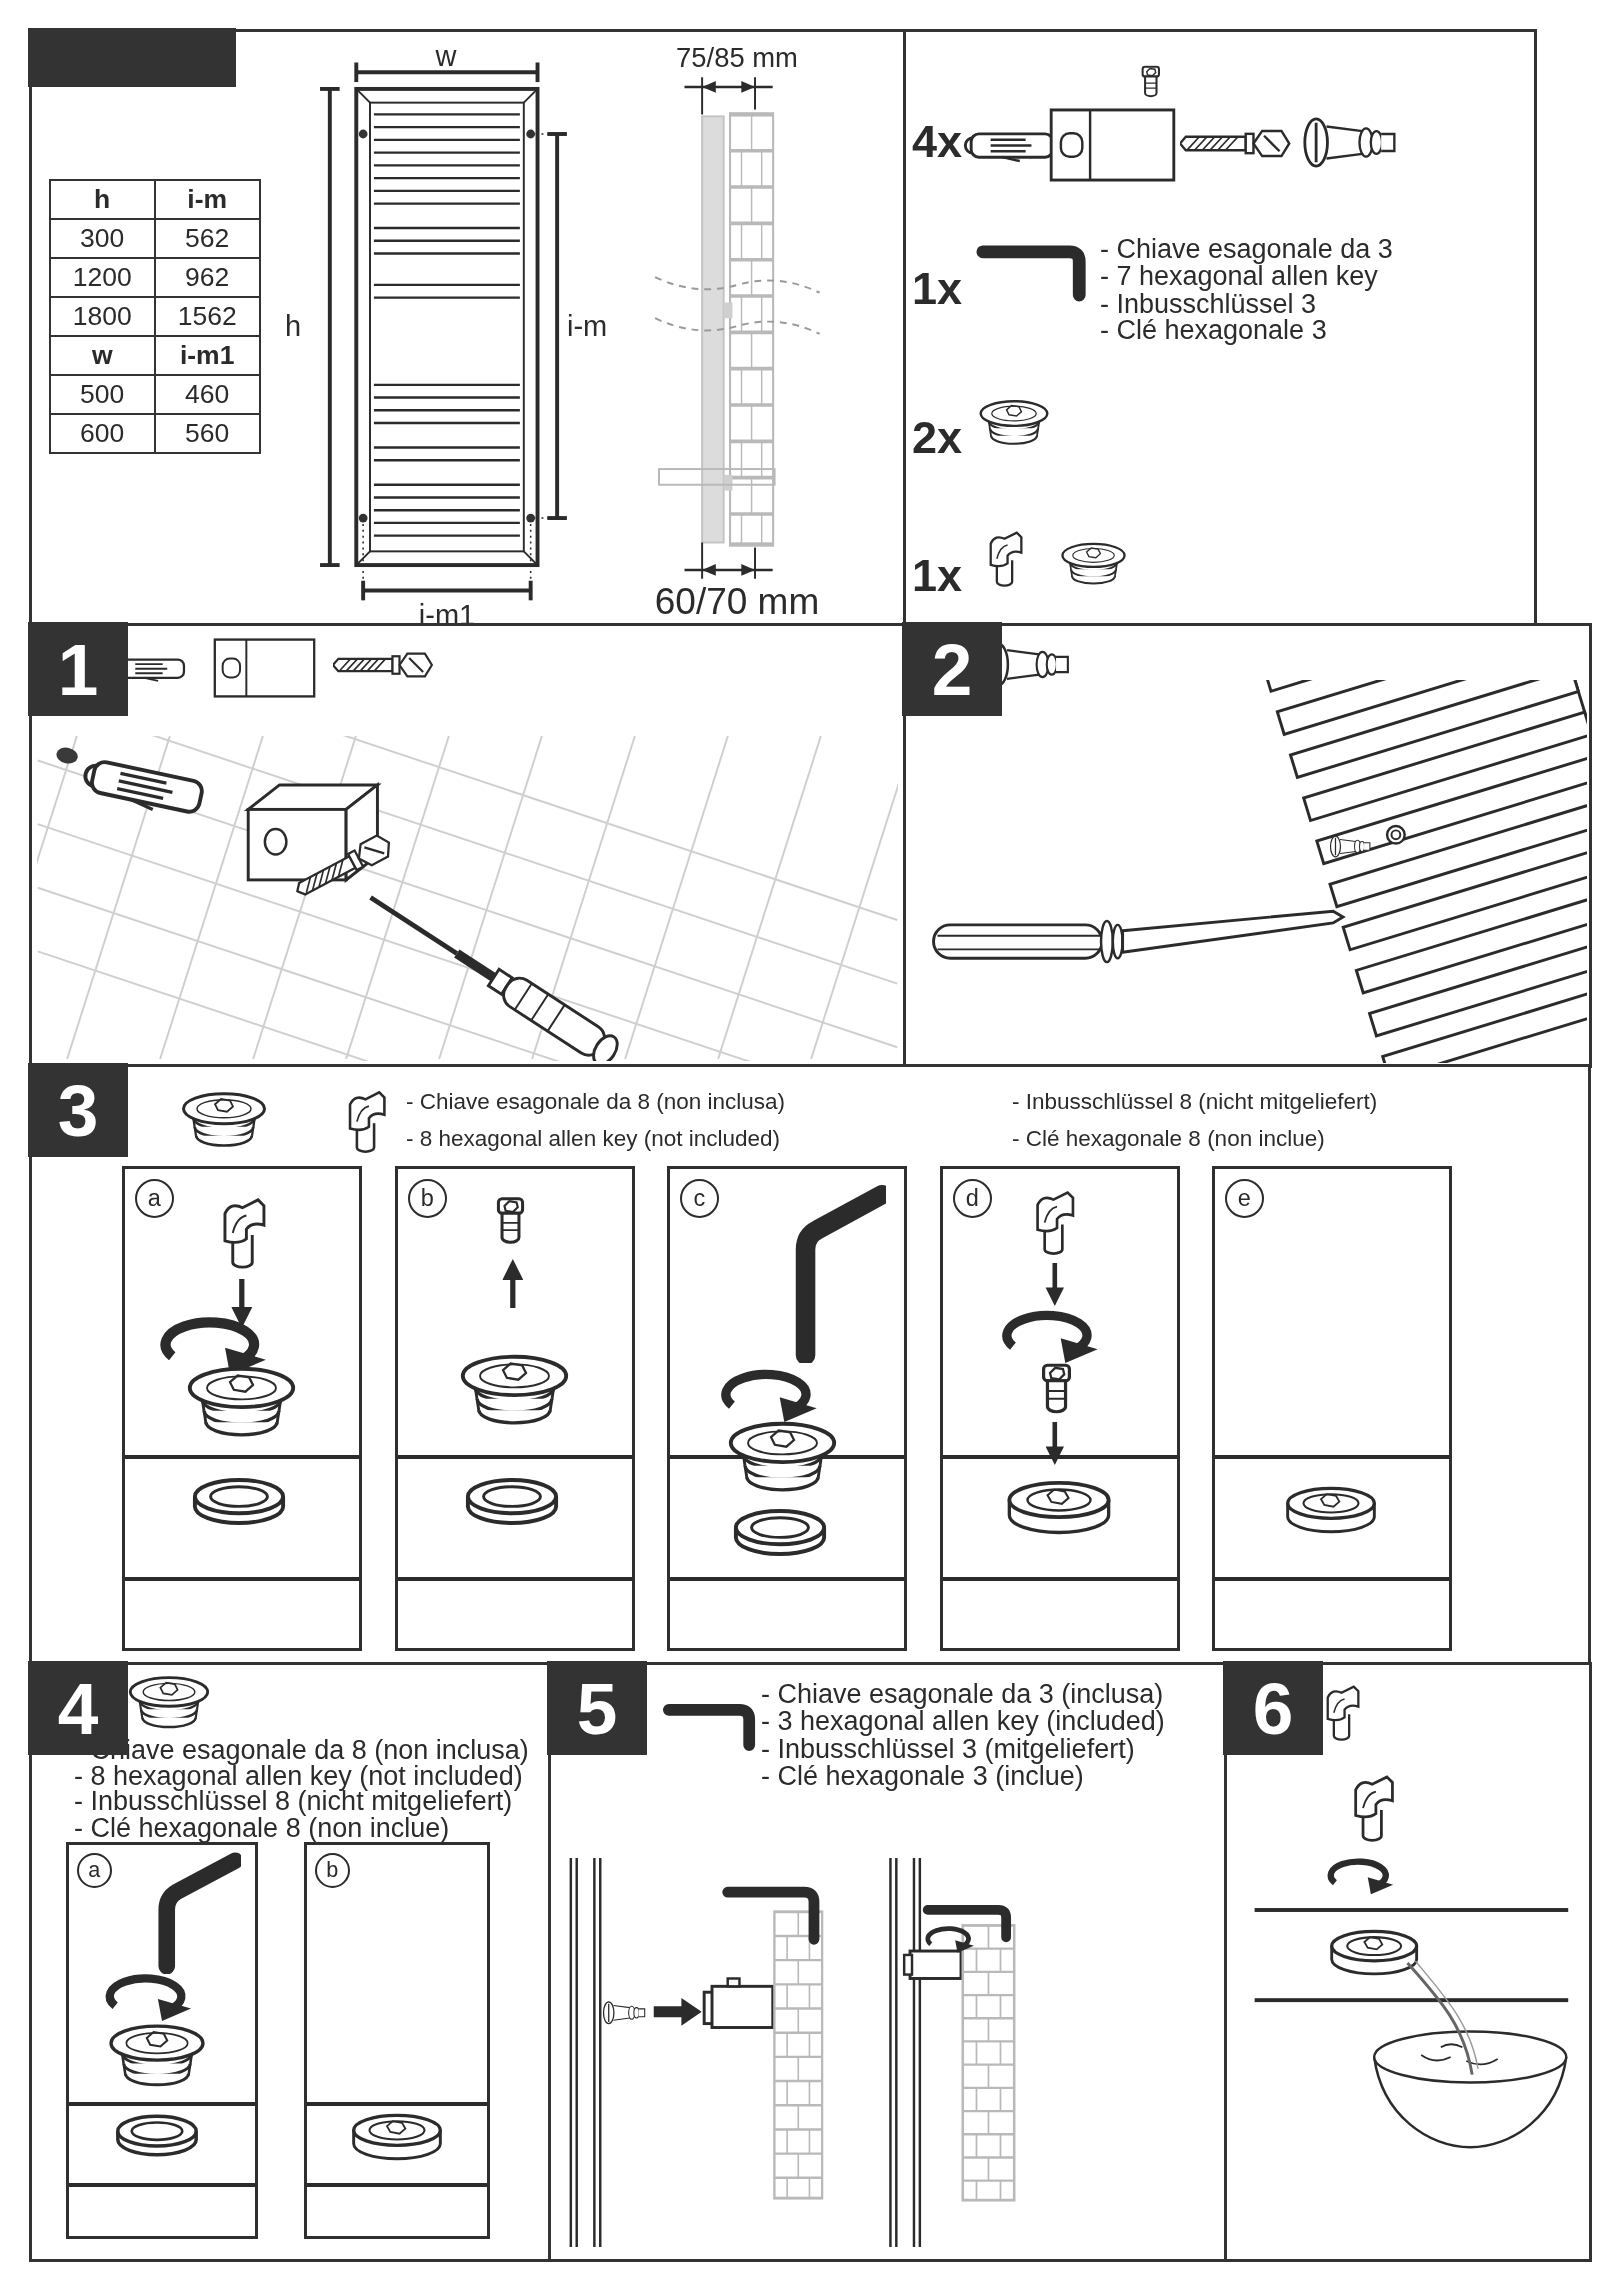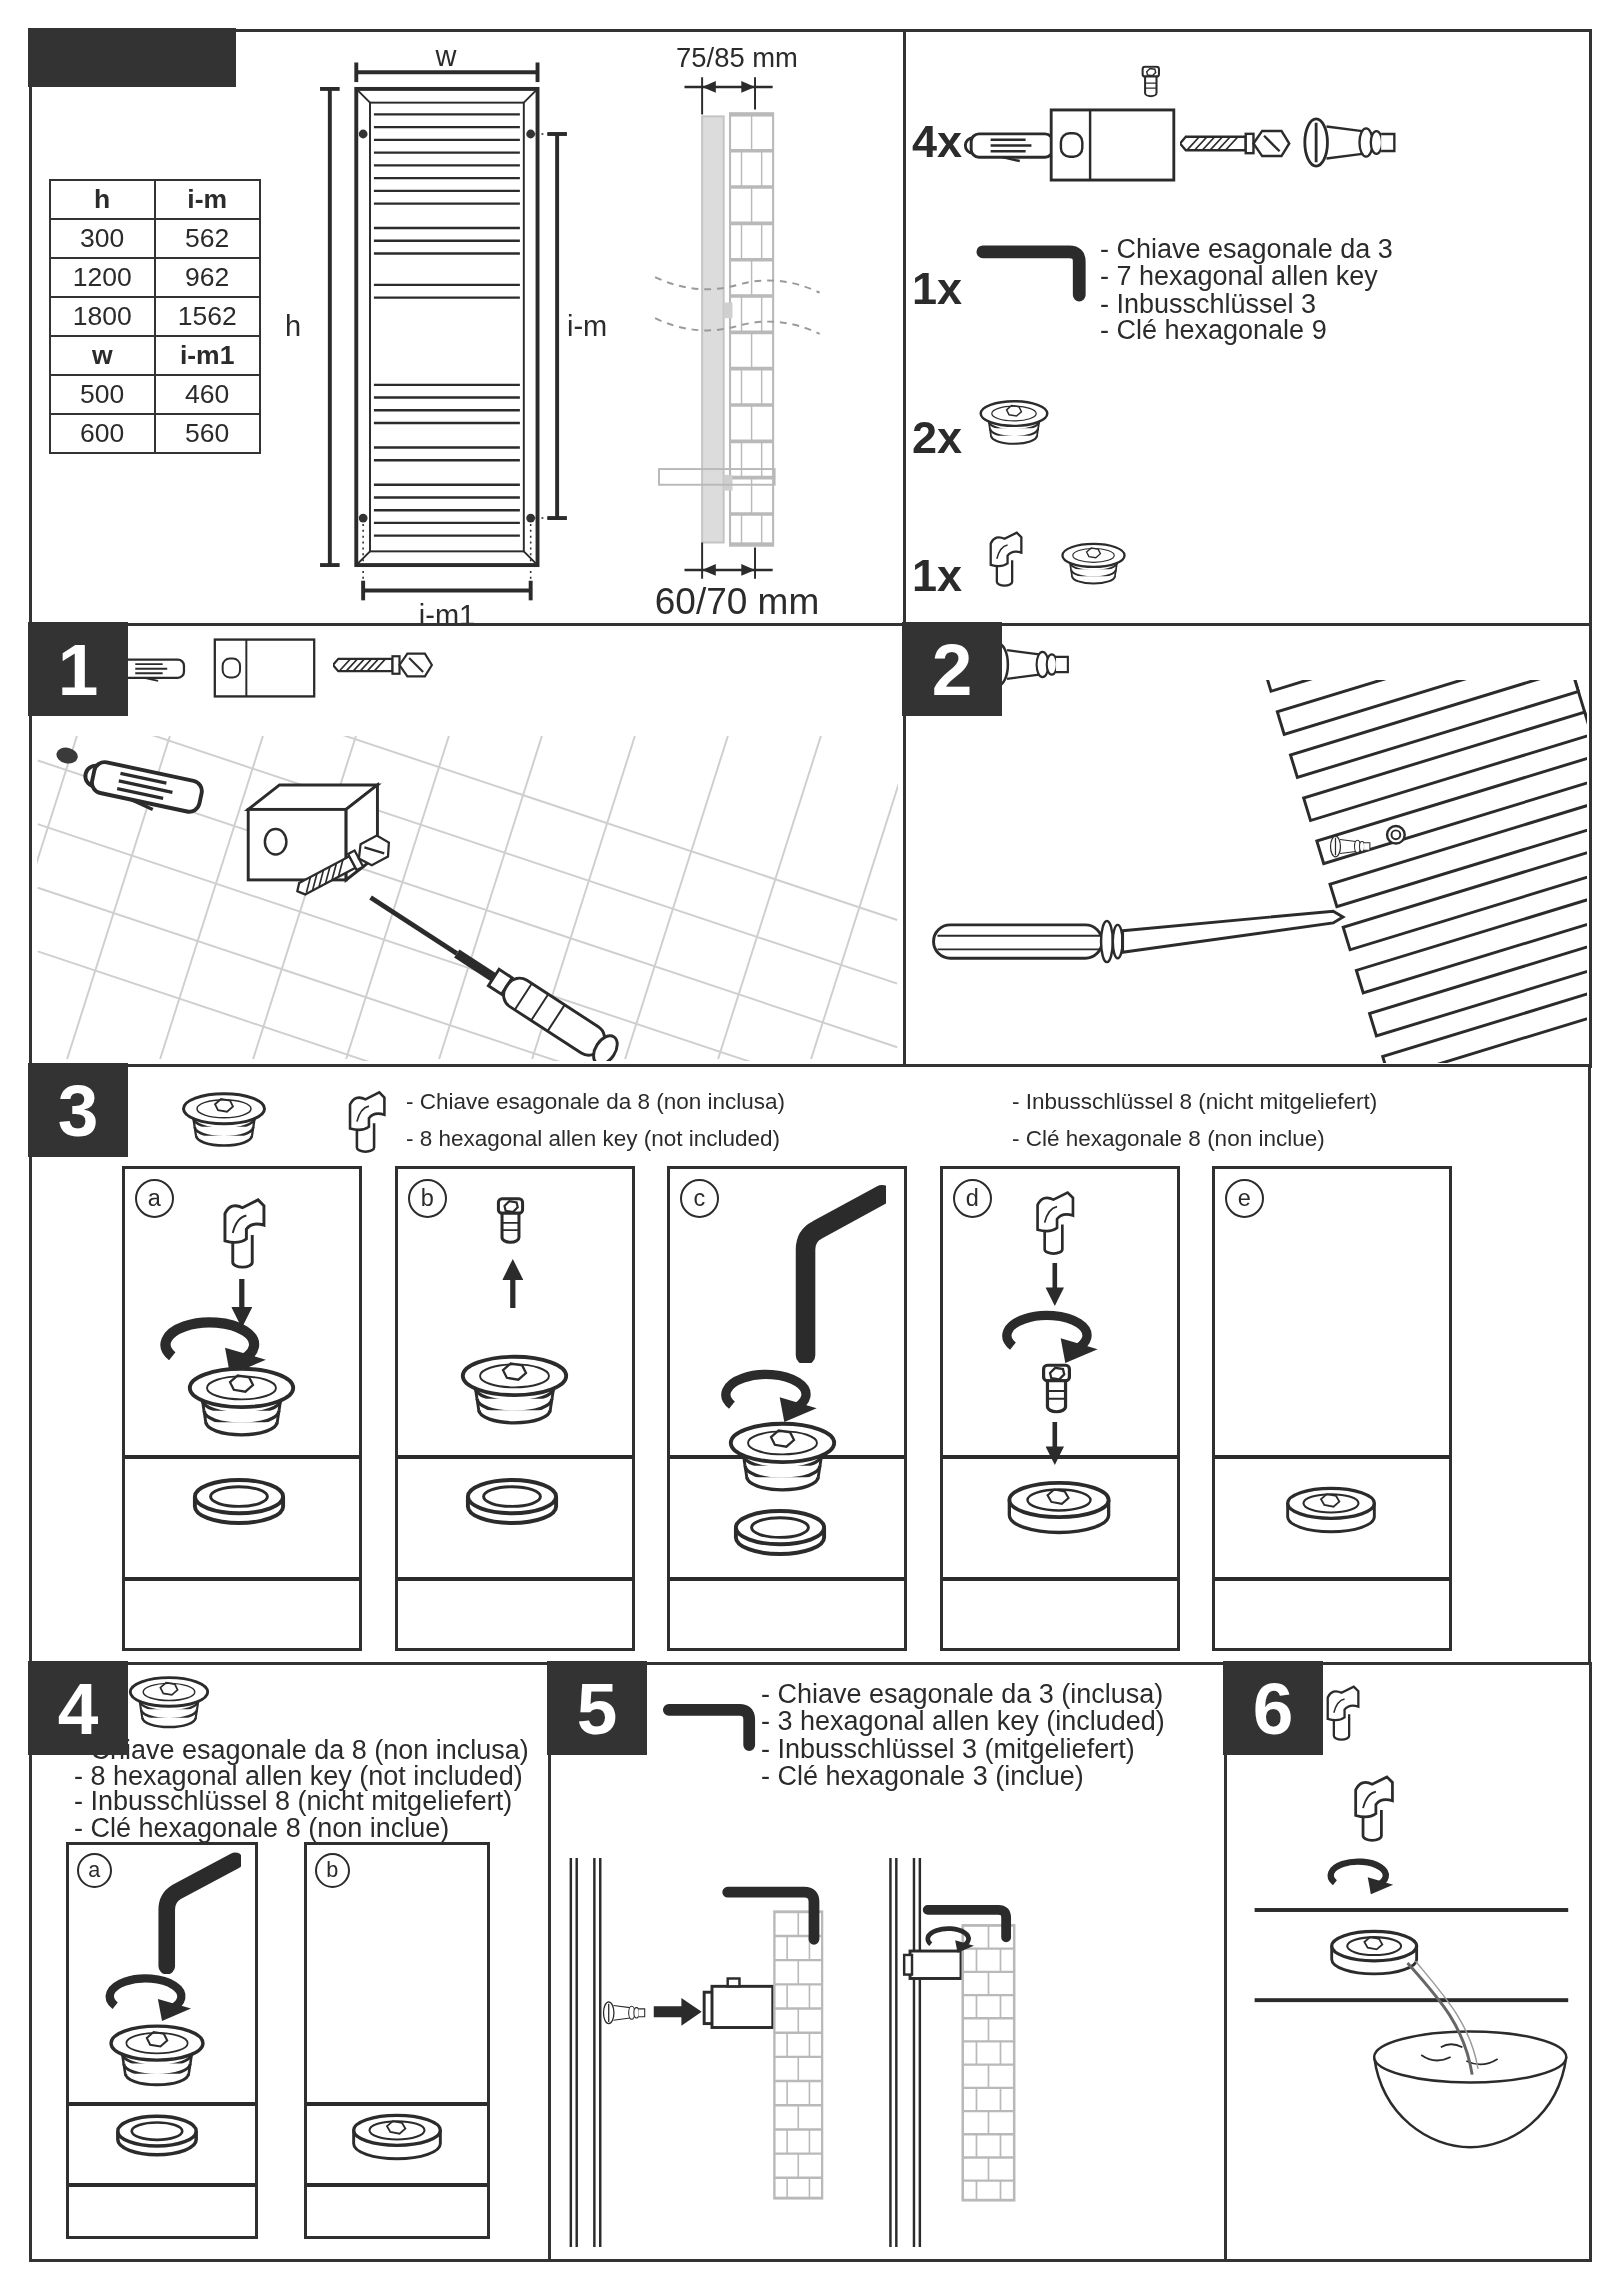--- a/index.html
+++ b/index.html
@@ -195,21 +195,21 @@
   </svg>
 
   <span class="dim dimc" style="left:375px;top:7.8px;width:78px">w</span>
   <span class="dim" style="left:253px;top:278px">h</span>
   <span class="dim" style="left:535px;top:278px">i-m</span>
   <span class="dim dimc" style="left:366px;top:567px;width:98px">i-m1</span>
   <span class="dim dimc" style="left:617px;top:9.8px;width:176px;font-size:27.4px">75/85 mm</span>
   <span class="dim dimc" style="left:617px;top:549px;width:176px;font-size:37px">60/70 mm</span>
 </div>
 
-<div class="panel" style="left:903px;top:29px;width:689px;height:598px">
+<div class="panel" style="left:903px;top:29px;width:634px;height:598px">
   <span class="qty" style="left:5.9px;top:84px">4x</span>
   <svg class="ill" style="left:57px;top:96px" width="98" height="35" viewBox="0 0 100 36">
       <use href="#sym-anchor"></use>
     </svg>
   <svg class="ill" style="left:235px;top:33px" width="19.6" height="33" viewBox="0 0 24 40">
       <use href="#sym-grub"></use>
     </svg>
   <svg class="ill" style="left:143px;top:76px" width="127" height="74" viewBox="0 0 130 76">
       <use href="#sym-bracket"></use>
     </svg>
@@ -220,21 +220,21 @@
       <use href="#sym-pin"></use>
     </svg>
 
   <span class="qty" style="left:5.9px;top:231px">1x</span>
   <svg class="ill" style="left:69px;top:208px" width="118" height="63" viewBox="0 0 120 64">
     <path d="M8 12 H96 Q106 12 106 22 V56" fill="none" stroke="#2b2b2b" stroke-width="13" stroke-linecap="round" stroke-linejoin="round"></path>
   </svg>
   <span class="note" style="left:194px;top:204px">- Chiave esagonale da 3</span>
   <span class="note" style="left:194px;top:231px">- 7 hexagonal allen key</span>
   <span class="note" style="left:194px;top:259px">- Inbusschlüssel 3</span>
-  <span class="note" style="left:194px;top:285px">- Clé hexagonale 9</span>
+  <span class="note" style="left:194px;top:285px">- Clé hexagonale 3</span>
 
   <span class="qty" style="left:5.9px;top:380px">2x</span>
   <svg class="ill" style="left:71px;top:365px" width="74" height="59" viewBox="0 0 120 94">
       <use href="#sym-plug"></use>
     </svg>
 
   <span class="qty" style="left:5.9px;top:518px">1x</span>
   <svg class="ill" style="left:74px;top:492px" width="49" height="71" viewBox="0 0 64 78">
       <use href="#sym-vent"></use>
     </svg>

